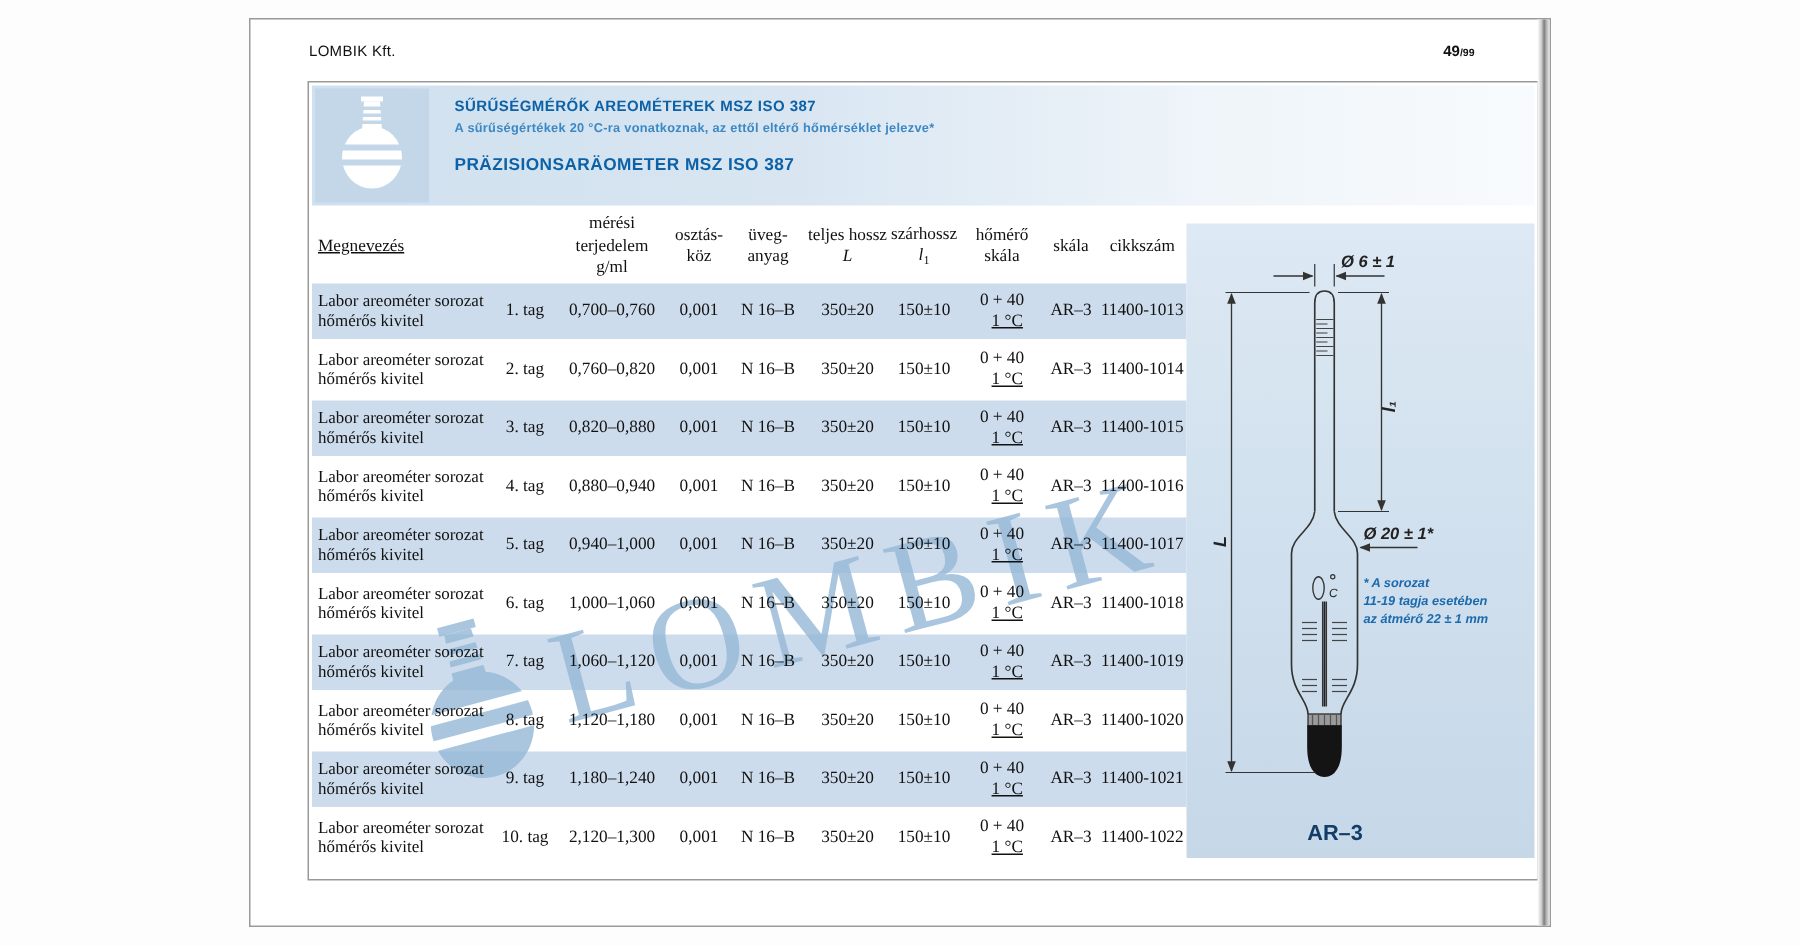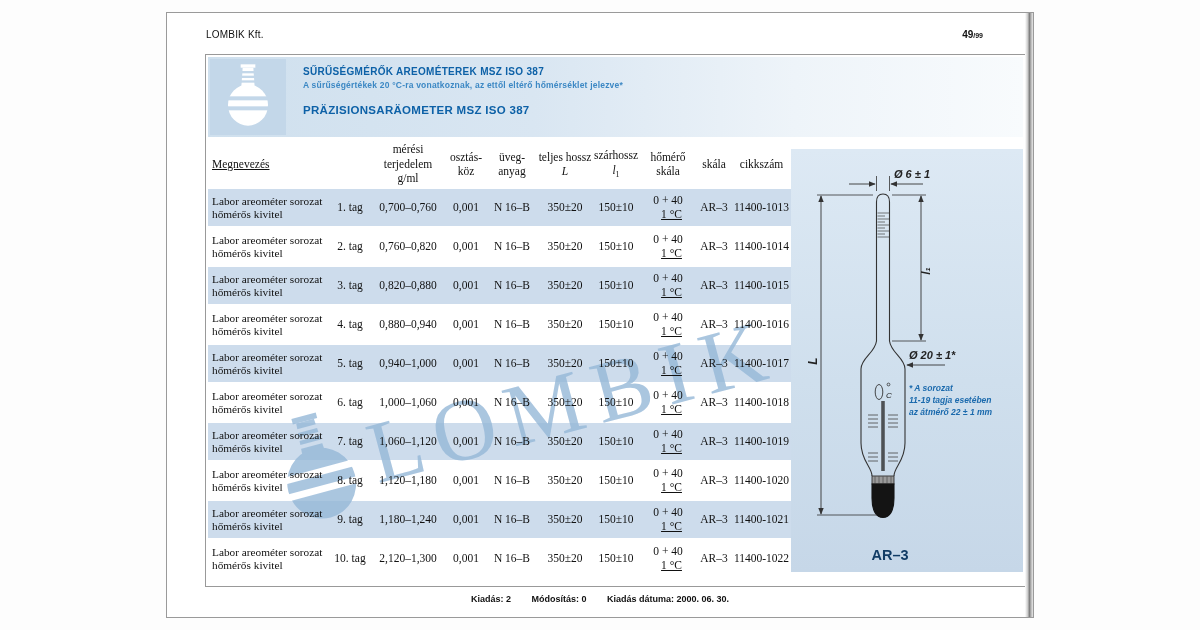--- a/index.html
+++ b/index.html
@@ -320,20 +320,15 @@
         <g fill="#1b6aad" font-size="8.5" font-weight="bold" font-style="italic">
           <text x="118" y="242">* A sorozat</text>
           <text x="118" y="254">11-19 tagja esetében</text>
           <text x="118" y="266">az átmérő 22 ± 1 mm</text>
         </g>
         <text x="99" y="411" font-size="14.5" font-weight="bold" fill="#123d66" text-anchor="middle">AR–3</text>
       </svg>
     </div>
   </div>
 
-  <div class="footer">
-    <span>Kiadás: 2</span>
-    <span>Módosítás: 0</span>
-    <span>Kiadás dátuma: 2000. 06. 30.</span>
-  </div>
 
   <div class="page-edge"></div>
 </div>
 
 </body></html>

